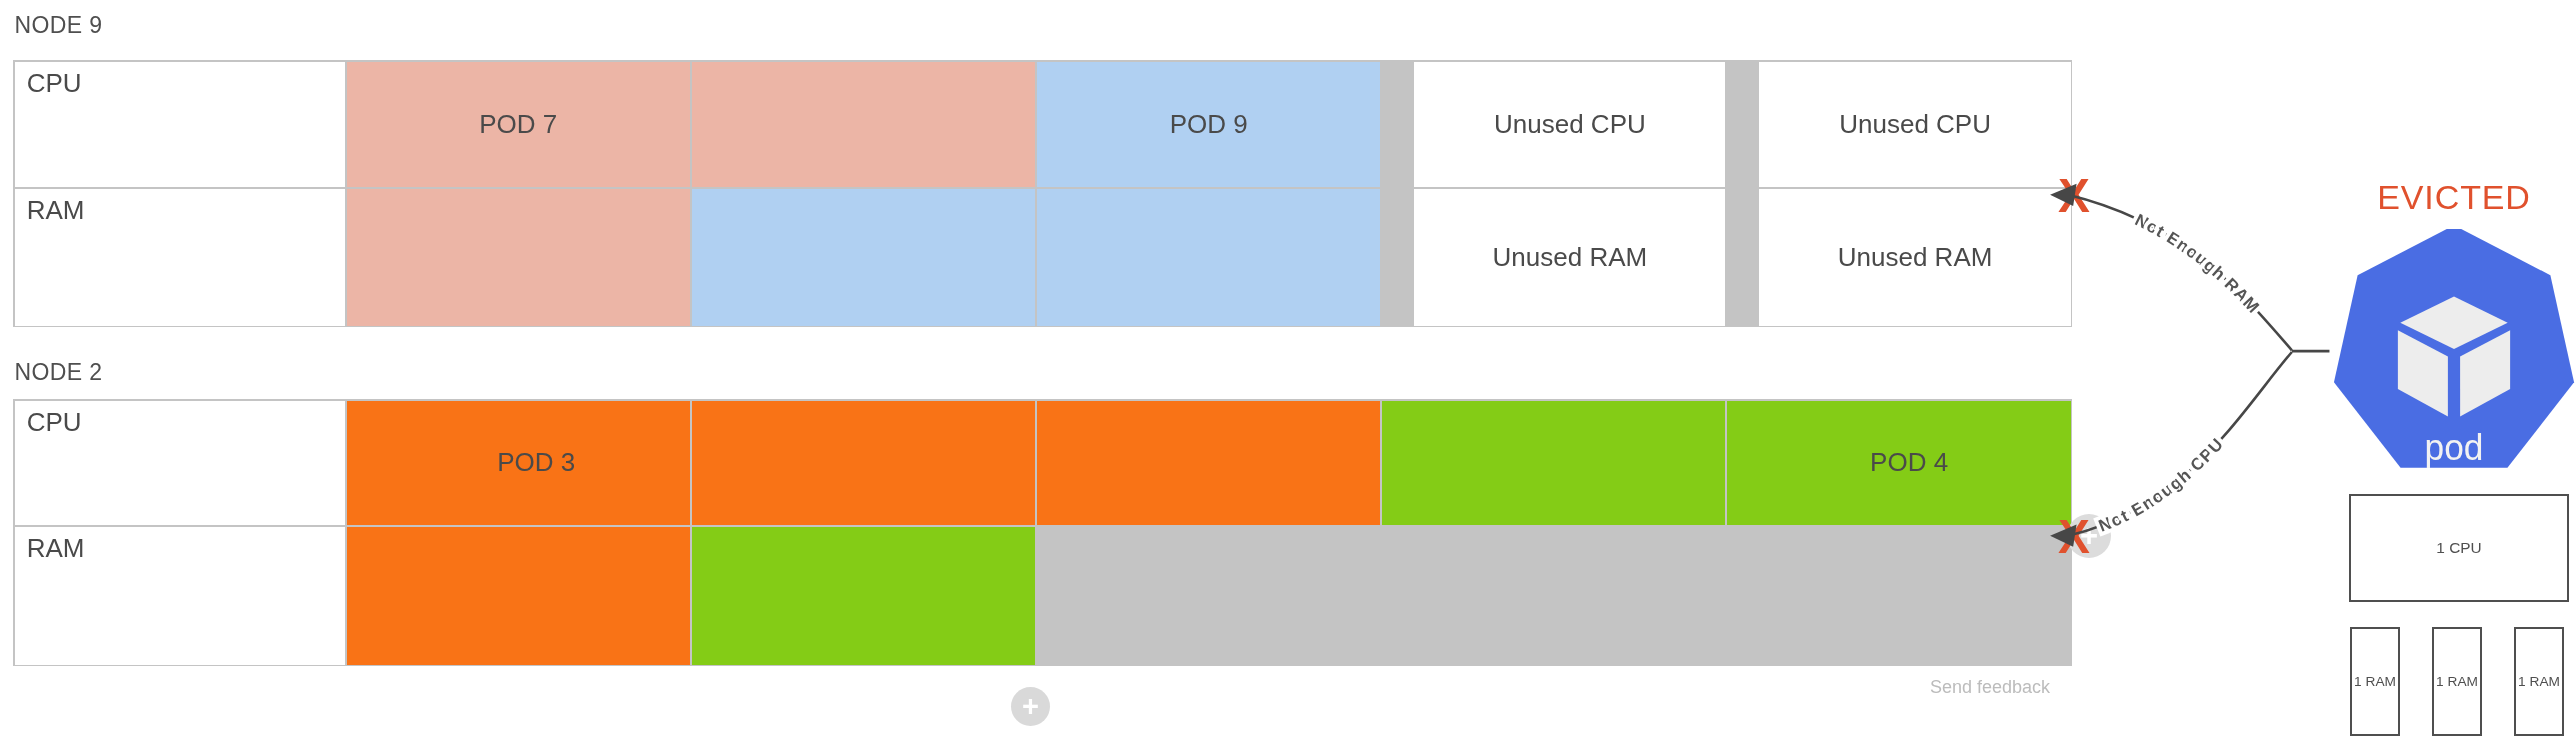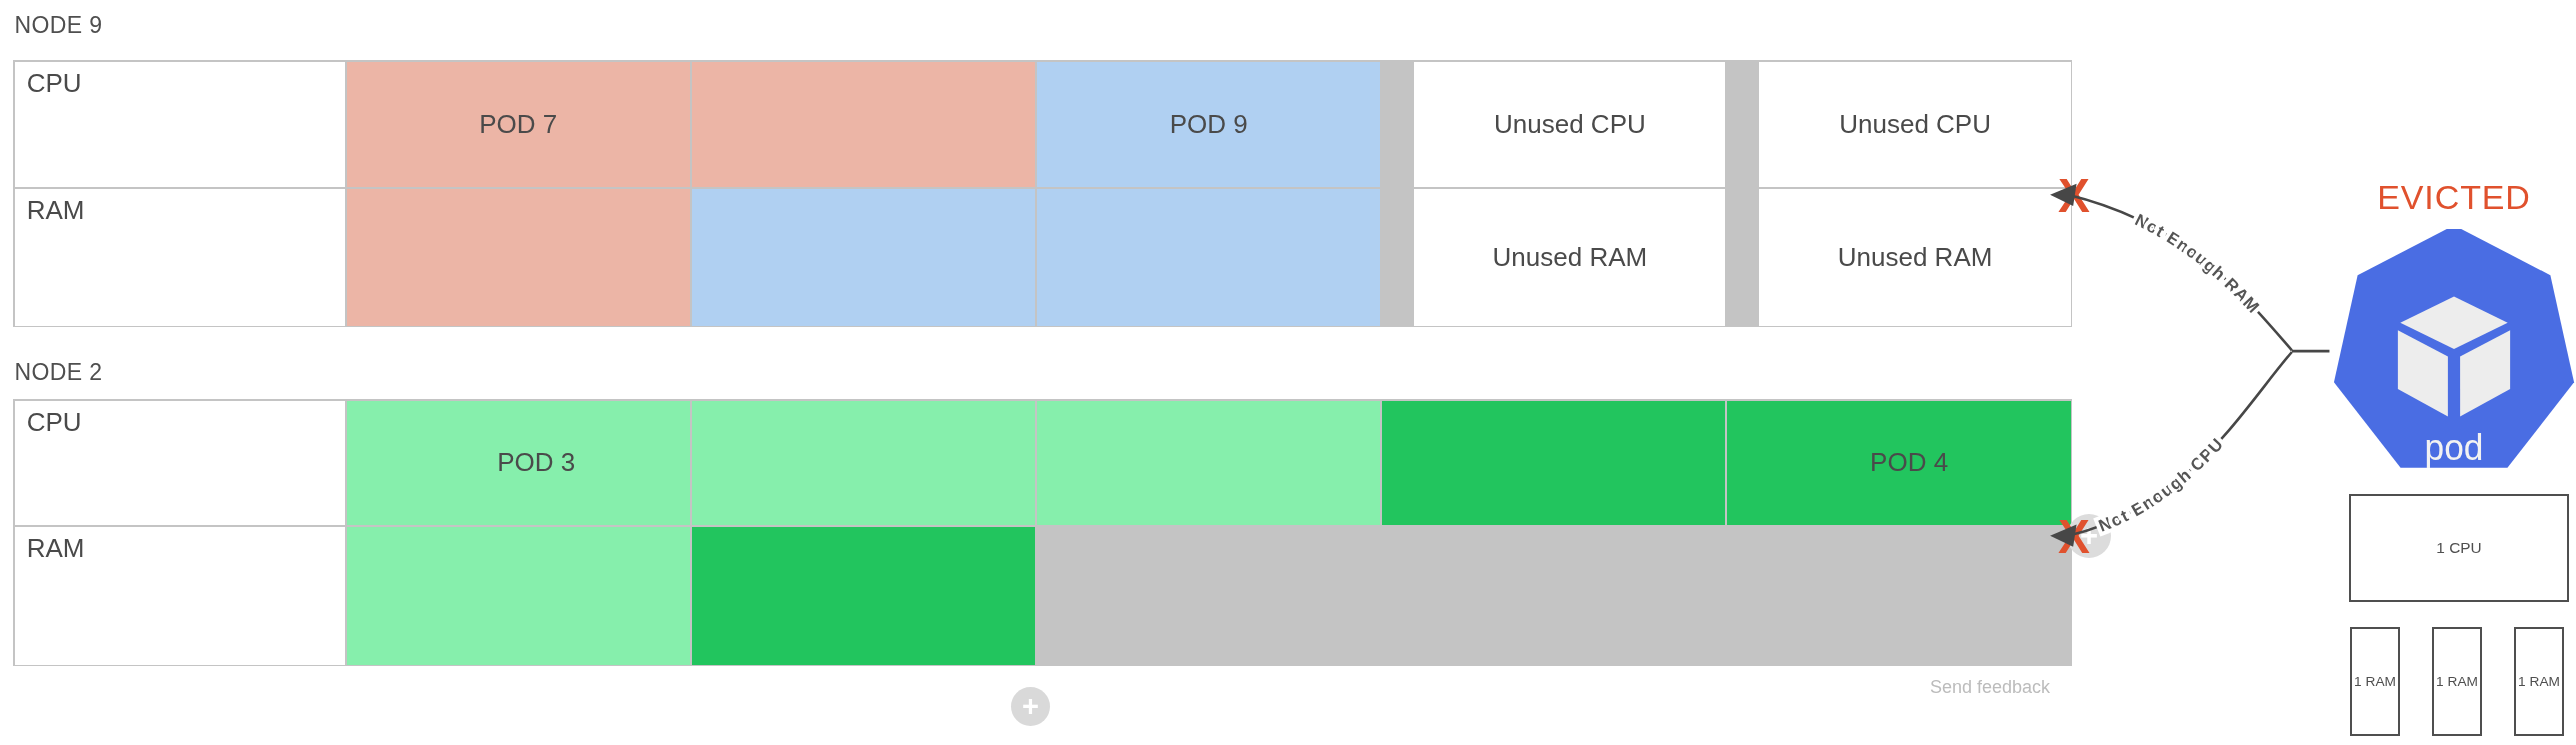--- a/index.html
+++ b/index.html
@@ -45,22 +45,22 @@
     background: #ffffff;
   }
   .cell.head {
     align-items: flex-start;
     justify-content: flex-start;
     padding: 6.8px 0 0 12px;
     box-sizing: border-box;
   }
   .c-salmon { background: #ecb5a6; }
   .c-blue   { background: #b0d0f2; }
-  .c-yellow { background: #86efac; padding-left: 36px; }
-  .c-teal   { background: #22c55e; padding-left: 20px; }
+  .c-yellow { background: #f97316; padding-left: 36px; }
+  .c-teal   { background: #84cc16; padding-left: 20px; }
   .c-gray   { background: #f4f4f3; }
   .c-white  { background: #ffffff; margin-left: 32px; }
   .span3 { grid-column: span 3; }
 
   .plus-circle {
     position: absolute;
     border-radius: 50%;
     background: #d9d9d9;
     color: #ffffff;
     display: flex;

